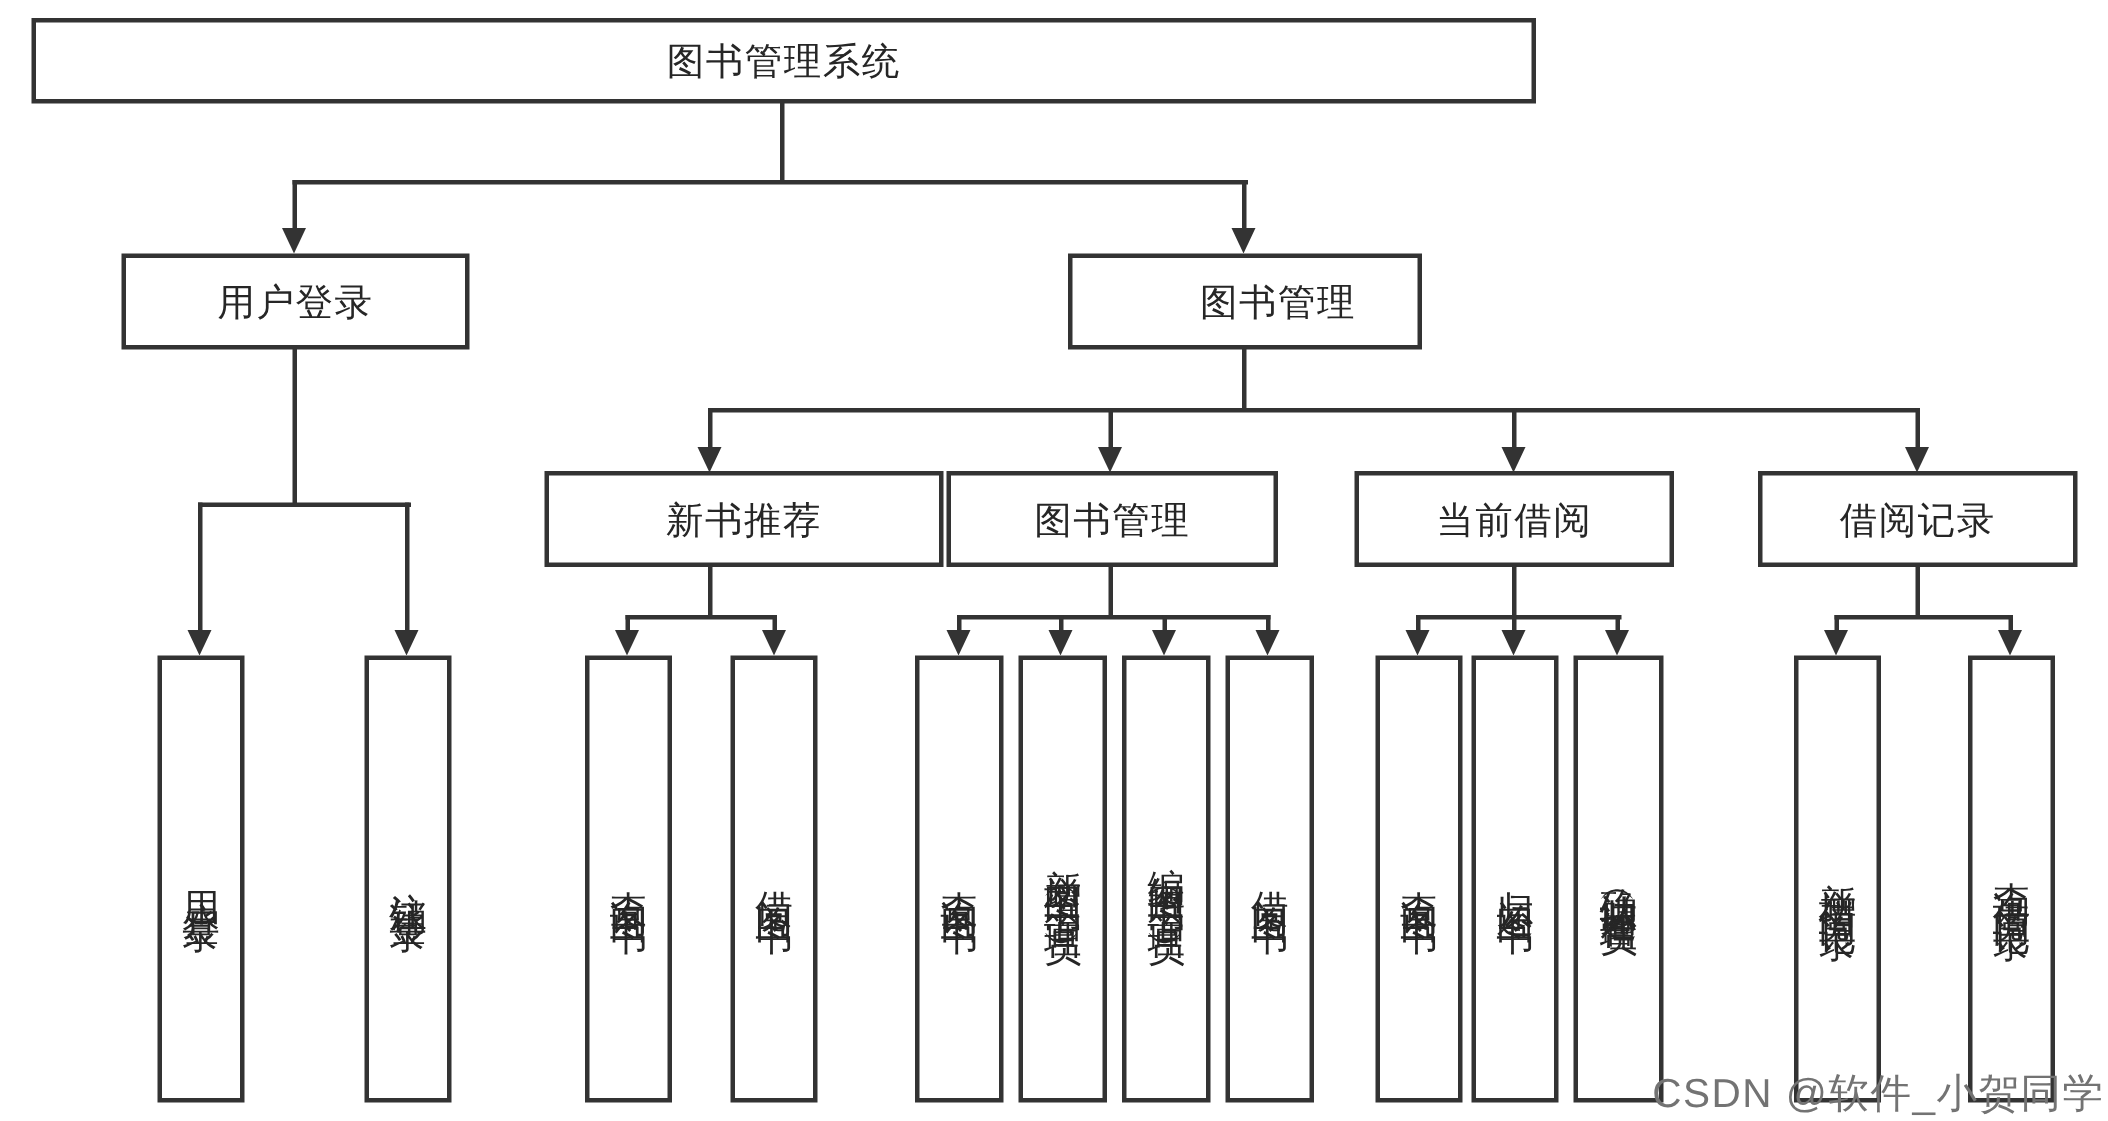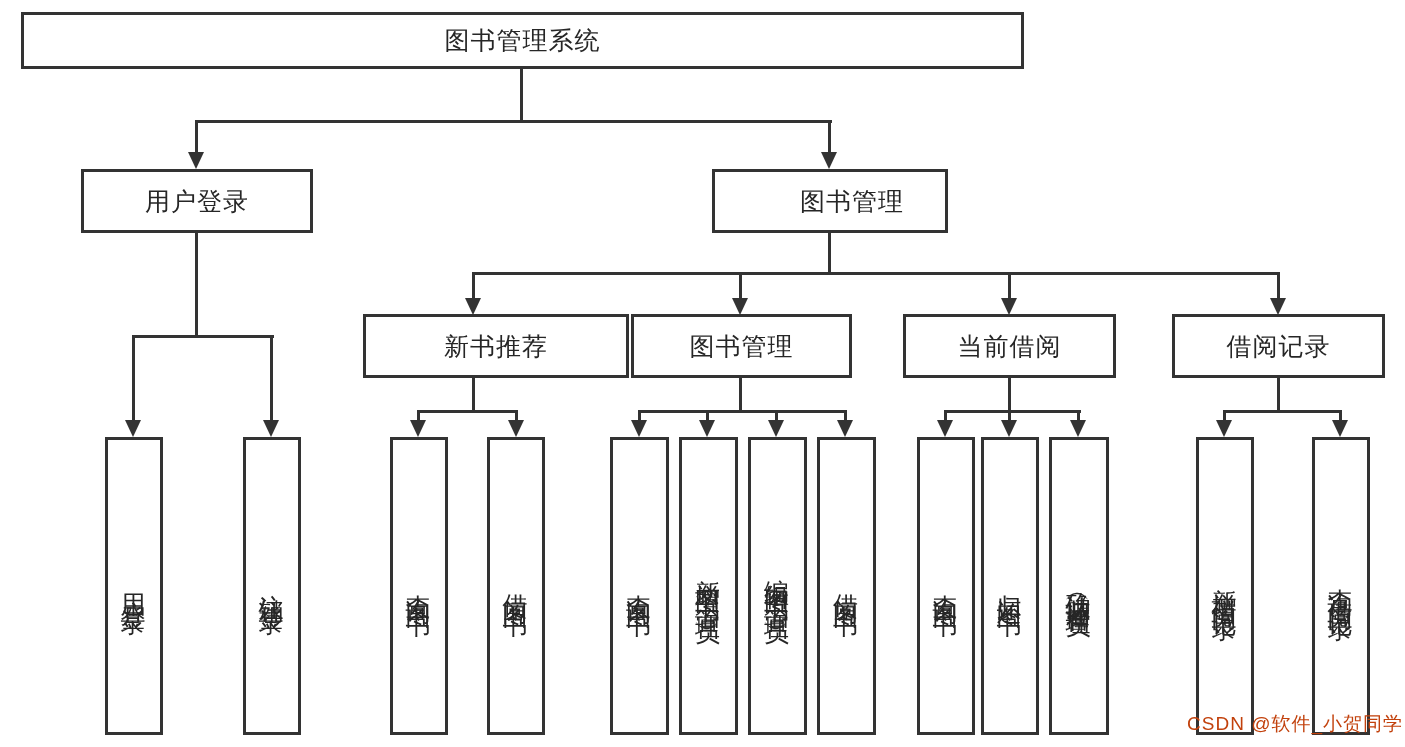--- a/index.html
+++ b/index.html
@@ -50,22 +50,22 @@
     width: 0;
     height: 0;
     border-left: 8px solid transparent;
     border-right: 8px solid transparent;
     border-top: 17px solid #333333;
   }
   .watermark {
     position: absolute;
     top: 711px;
     right: 2px;
-    font-size: 19px;
-    color: #c2410c;
+    font-size: 27px;
+    color: #737373;
     letter-spacing: 1px;
     white-space: nowrap;
   }
 </style>
 </head>
 <body>
 
 <div class="canvas">
 
   <div class="node hbox" style="left:21px; top:12px; width:1003px; height:57px;">

